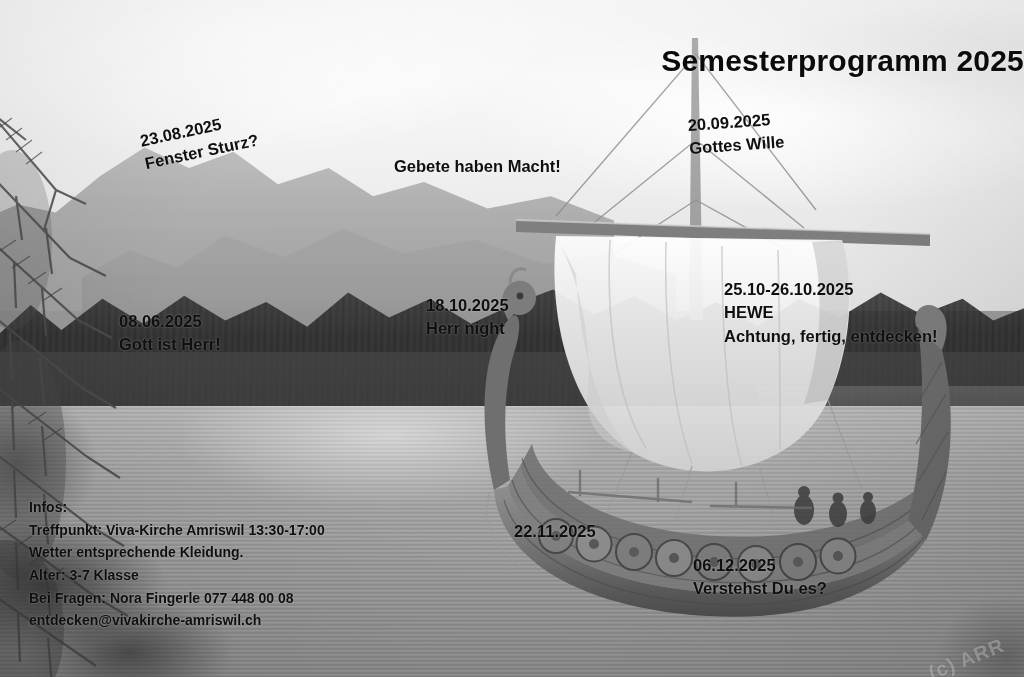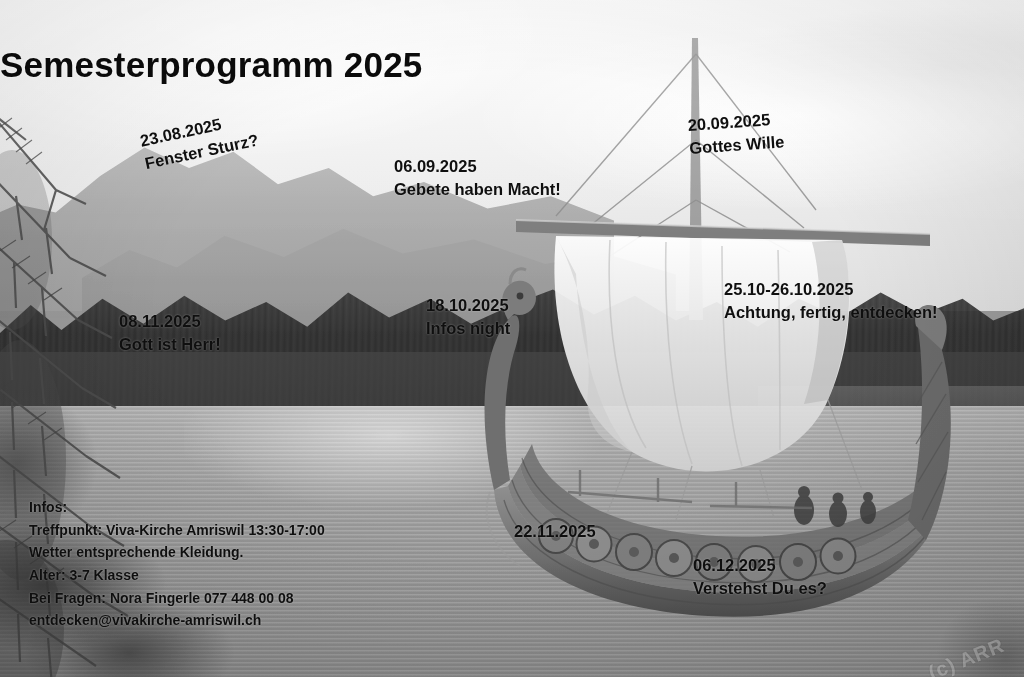--- a/index.html
+++ b/index.html
@@ -124,22 +124,22 @@
     color: #111;
     font-weight: bold;
     line-height: 1.42;
     white-space: nowrap;
     text-shadow: 0 0 2px rgba(255,255,255,.35);
   }
   .tx .line { display: block; }
 
   #title {
     left: 0; top: 40px; width: 100%;
-    text-align: left;
-    font-size: 35px;
+    text-align: right;
+    font-size: 30px;
     font-weight: bold;
     letter-spacing: .2px;
     color: #0d0d0d;
     text-shadow: 0 0 3px rgba(255,255,255,.45);
   }
 
   .ev { font-size: 16.5px; }
 
   #ev-0 { left: 138px; top: 130px; transform: rotate(-12deg); transform-origin: left top; }
   #ev-1 { left: 394px; top: 155px; }
@@ -353,42 +353,42 @@
   </div>
 
   <div id="title" class="tx">Semesterprogramm 2025</div>
 
   <div id="ev-0" class="tx ev">
     <span class="line">23.08.2025</span>
     <span class="line">Fenster Sturz?</span>
   </div>
 
   <div id="ev-1" class="tx ev">
-    <span class="line">06.09.2025</span>
     <span class="line">Gebete haben Macht!</span>
   </div>
 
   <div id="ev-2" class="tx ev">
     <span class="line">20.09.2025</span>
     <span class="line">Gottes Wille</span>
   </div>
 
   <div id="ev-3" class="tx ev">
     <span class="line">25.10-26.10.2025</span>
+    <span class="line">HEWE</span>
     <span class="line">Achtung, fertig, entdecken!</span>
   </div>
 
   <div id="ev-4" class="tx ev">
-    <span class="line">08.11.2025</span>
+    <span class="line">08.06.2025</span>
     <span class="line">Gott ist Herr!</span>
   </div>
 
   <div id="ev-5" class="tx ev">
     <span class="line">18.10.2025</span>
-    <span class="line">Infos night</span>
+    <span class="line">Herr night</span>
   </div>
 
   <div id="ev-6" class="tx ev">
     <span class="line">22.11.2025</span>
   </div>
 
   <div id="ev-7" class="tx ev">
     <span class="line">06.12.2025</span>
     <span class="line">Verstehst Du es?</span>
   </div>

